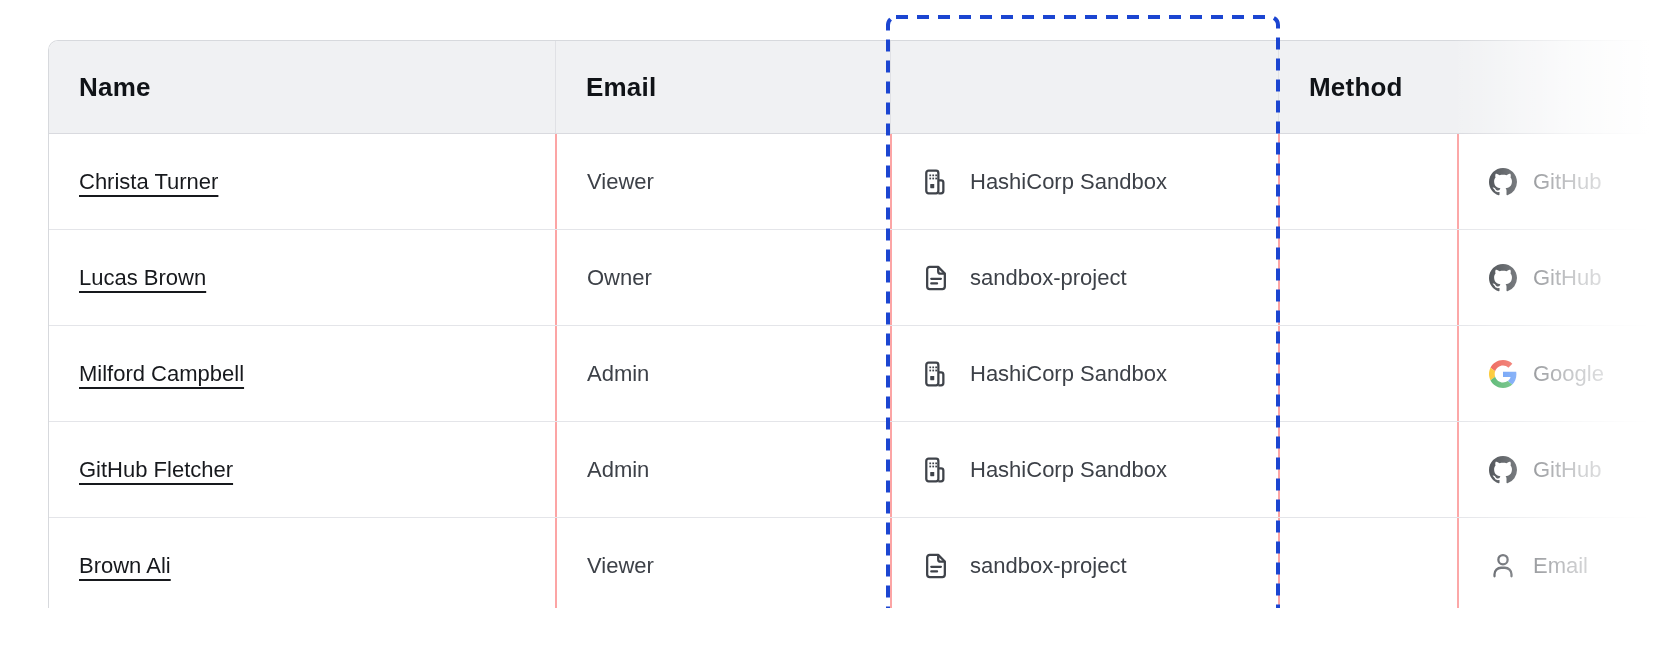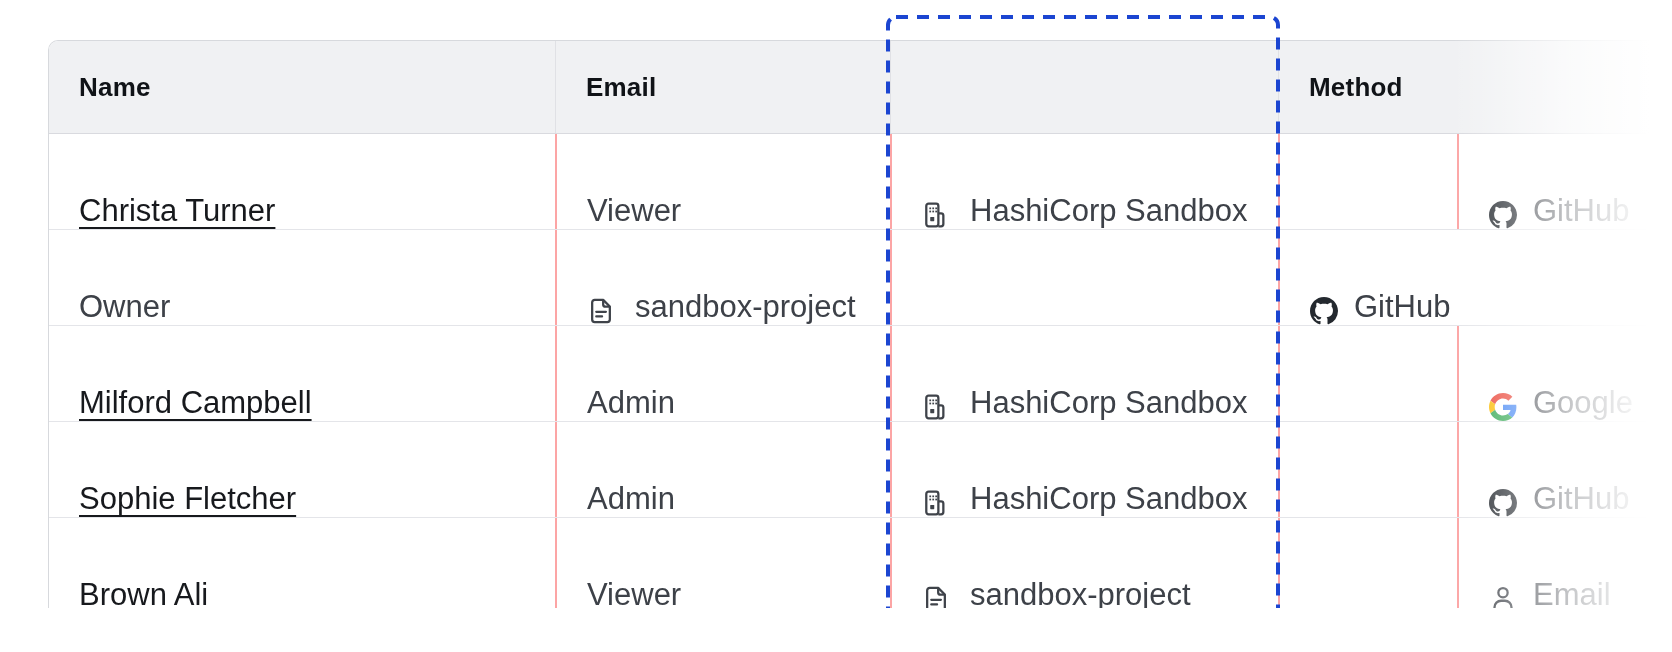--- a/index.html
+++ b/index.html
@@ -38,24 +38,24 @@
   .th + .th{border-left:1px solid #e0e1e5;}
   .tr{
     display:grid;
     grid-template-columns:506px 335px 388px 179px 420px;
     height:96px;
     box-sizing:border-box;
     border-bottom:1px solid #e4e5e9;
     background:#fff;
   }
   .td{
-    display:flex;align-items:flex-end;
+    display:flex;align-items:center;
     box-sizing:border-box;
     padding-left:30px;
-    font-size:31px;color:#3d4148;
+    font-size:22px;color:#3d4148;
   }
   .td + .td{border-left:2px solid #fca5a5;}
   .td.spacer-cell{padding:0;}
   .name-link{
     color:#17191d;
     text-decoration:underline;
     text-decoration-thickness:2px;
     text-underline-offset:6px;
     cursor:pointer;
   }
@@ -115,20 +115,23 @@
     <div class="td method-cell">
       <span class="icon method-icon">
               <svg viewBox="0 0 16 16">
                 <path fill="#24292f" d="M8 0C3.58 0 0 3.58 0 8c0 3.54 2.29 6.53 5.47 7.59.4.07.55-.17.55-.38 0-.19-.01-.82-.01-1.49-2.01.37-2.53-.49-2.69-.94-.09-.23-.48-.94-.82-1.13-.28-.15-.68-.52-.01-.53.63-.01 1.08.58 1.23.82.72 1.21 1.87.87 2.33.66.07-.52.28-.87.51-1.07-1.78-.2-3.64-.89-3.64-3.95 0-.87.31-1.59.82-2.15-.08-.2-.36-1.02.08-2.12 0 0 .67-.21 2.2.82.64-.18 1.32-.27 2-.27s1.36.09 2 .27c1.53-1.04 2.2-.82 2.2-.82.44 1.1.16 1.92.08 2.12.51.56.82 1.27.82 2.15 0 3.07-1.87 3.75-3.65 3.95.29.25.54.73.54 1.48 0 1.07-.01 1.93-.01 2.2 0 .21.15.46.55.38A8.01 8.01 0 0 0 16 8c0-4.42-3.58-8-8-8Z"></path>
               </svg>
             </span>
       <span class="method-text">GitHub</span>
     </div>
   </div>
         <div class="tr">
+    <div class="td name-cell">
+      <a class="name-link">Lucas Brown</a>
+    </div>
     <div class="td role-cell">
       <span class="role-text">Owner</span>
     </div>
     <div class="td scope-cell">
       <span class="icon scope-icon">
               <svg viewBox="0 0 16 16" fill="none" stroke="currentColor" stroke-width="1.3">
                 <path d="M9.25 1.65H4.4c-.8 0-1.45.65-1.45 1.45v9.8c0 .8.65 1.45 1.45 1.45h7.2c.8 0 1.45-.65 1.45-1.45V5.45L9.25 1.65Z" stroke-linejoin="round"></path>
                 <path d="M9.25 1.9v2.35c0 .72.58 1.3 1.3 1.3h2.4"></path>
                 <path d="M5.3 8.45h5.5M5.3 11.1h3.3" stroke-linecap="round"></path>
               </svg>
@@ -178,21 +181,21 @@
                 <path fill="#4285F4" d="M46.98 24.55c0-1.57-.15-3.09-.38-4.55H24v9.02h12.94c-.58 2.96-2.26 5.48-4.78 7.18l7.73 6c4.51-4.18 7.09-10.36 7.09-17.65z"></path>
                 <path fill="#FBBC05" d="M10.53 28.59c-.48-1.45-.76-2.99-.76-4.59s.27-3.14.76-4.59l-7.98-6.19C.92 16.46 0 20.12 0 24c0 3.88.92 7.54 2.56 10.78l7.97-6.19z"></path>
                 <path fill="#34A853" d="M24 48c6.48 0 11.93-2.13 15.89-5.81l-7.73-6c-2.15 1.45-4.92 2.3-8.16 2.3-6.26 0-11.57-4.22-13.47-9.91l-7.98 6.19C6.51 42.62 14.62 48 24 48z"></path>
               </svg>
             </span>
       <span class="method-text">Google</span>
     </div>
   </div>
         <div class="tr">
     <div class="td name-cell">
-      <a class="name-link">Sophie Fletcher</a>
+      <a class="name-link">GitHub Fletcher</a>
     </div>
     <div class="td role-cell">
       <span class="role-text">Admin</span>
     </div>
     <div class="td scope-cell">
       <span class="icon scope-icon">
               <svg viewBox="0 0 16 16" fill="none">
                 <rect x="2.45" y="1.5" width="6.9" height="13" rx="1.3" stroke="currentColor" stroke-width="1.3"></rect>
                 <path d="M9.35 7.05h1.55c.72 0 1.3.58 1.3 1.3v4.85c0 .72-.58 1.3-1.3 1.3H9.35" stroke="currentColor" stroke-width="1.3"></path>
                 <g fill="currentColor">

